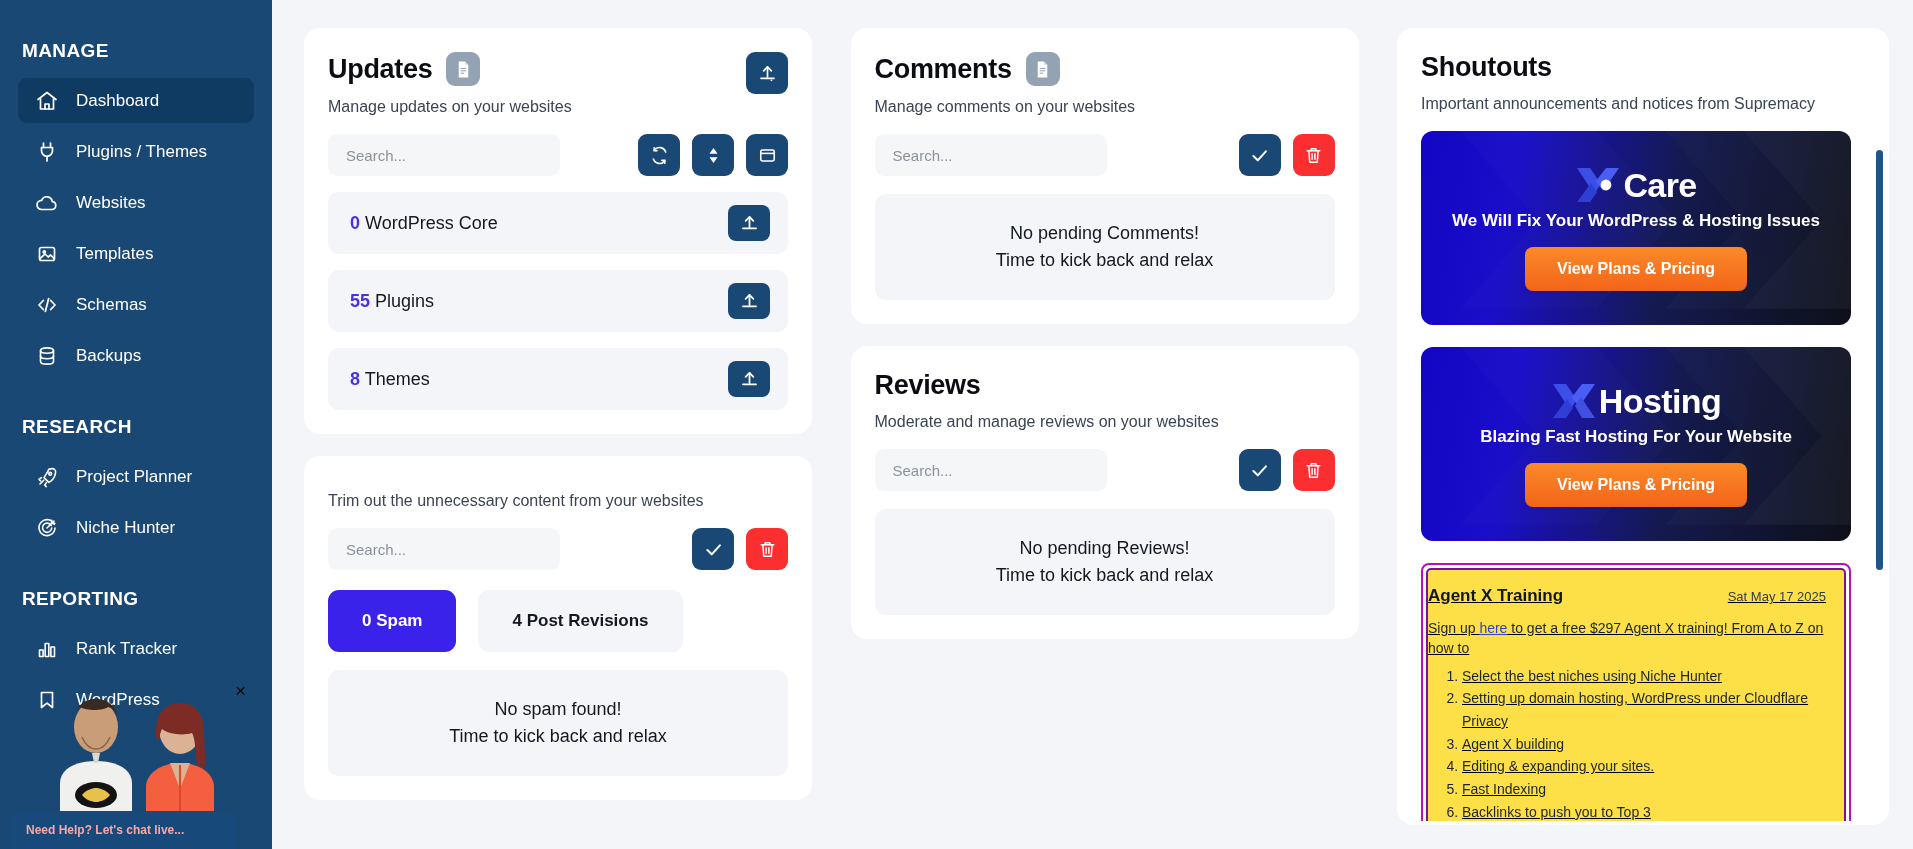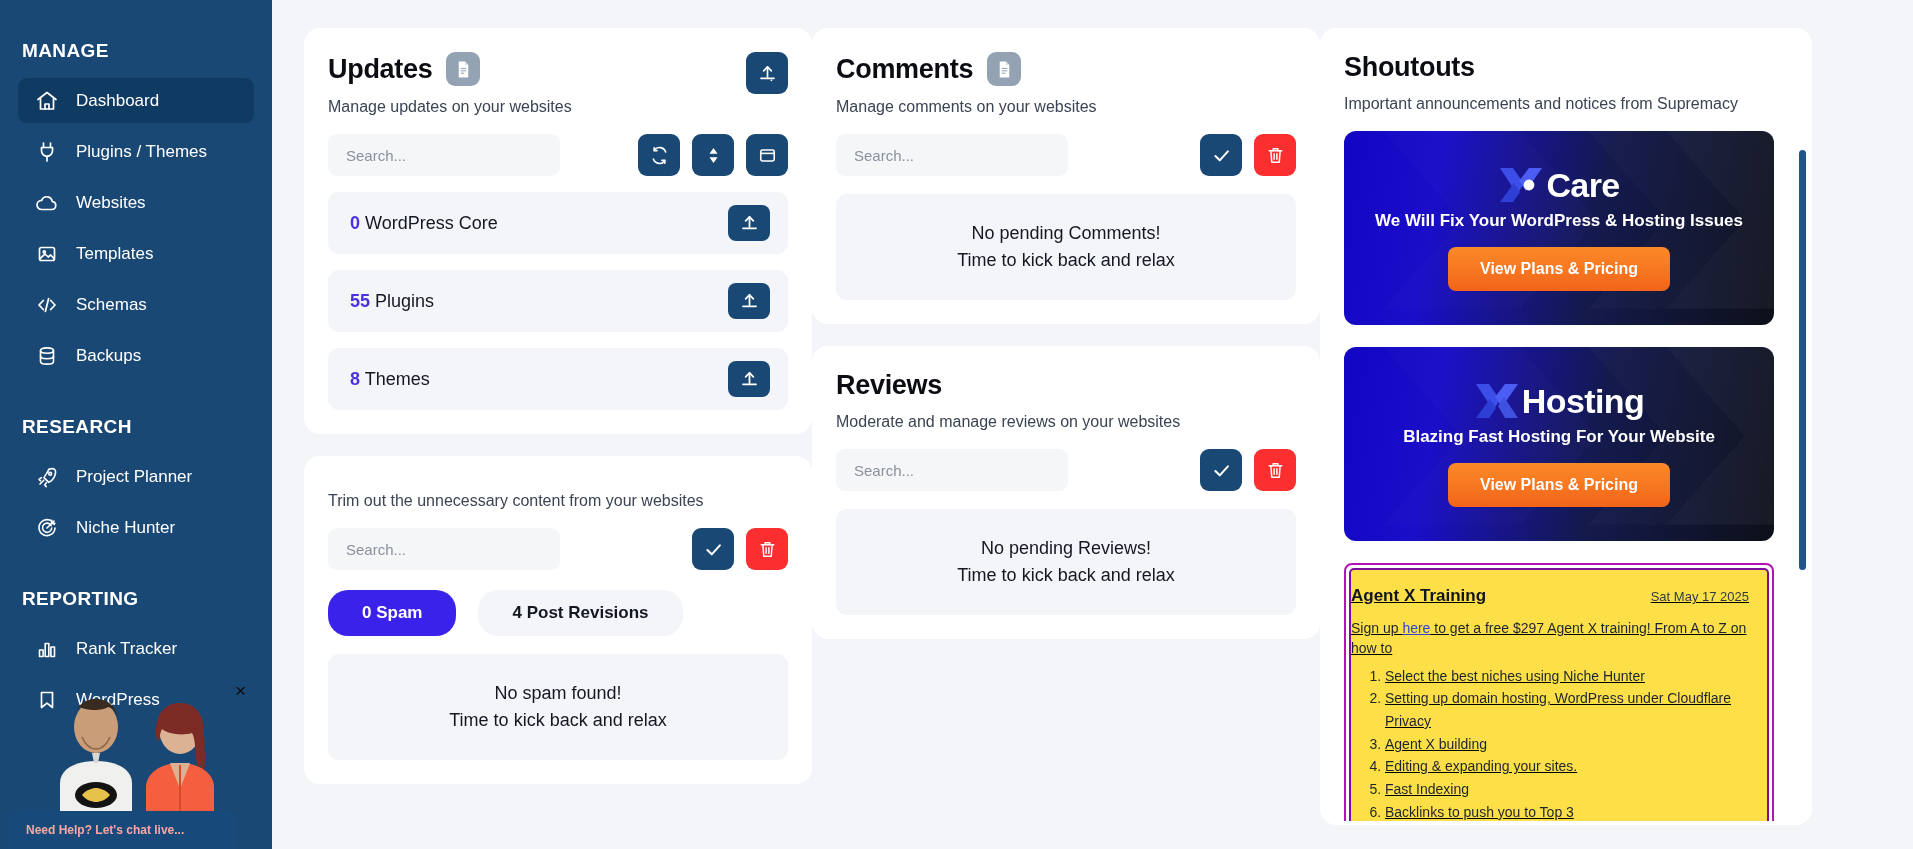--- a/index.html
+++ b/index.html
@@ -61,20 +61,21 @@
     display: flex; align-items: center; padding-left: 16px;
     color: #fca5a5; font-size: 12px; font-weight: 700;
     overflow: hidden; white-space: nowrap;
   }
 
   
   .main {
     flex: 1; padding: 28px 24px 0 32px;
     display: flex; align-items: flex-start;
     overflow: hidden;
+    justify-content: space-between;
   }
   .col { display: flex; flex-direction: column; gap: 22px; }
   .col-a { width: 508px; flex: 0 0 508px; }
   .col-b { width: 508px; flex: 0 0 508px; }
   .col-c { width: 492px; flex: 0 0 492px; }
 
   .card {
     background: #ffffff;
     border-radius: 16px;
     padding: 24px 24px 24px 24px;
@@ -125,21 +126,21 @@
   .urow-btn { width: 36px; height: 36px; border-radius: 8px; }
 
   .empty-box {
     margin-top: 18px; background: #f4f5f9; border-radius: 11px;
     padding: 26px 10px; text-align: center;
     font-size: 18px; color: #141821; line-height: 1.5;
   }
 
   .pill-row { display: flex; gap: 22px; margin-top: 20px; }
   .pill {
-    height: 46px; border-radius: 20px; display: flex; align-items: center;
+    height: 62px; border-radius: 11px; display: flex; align-items: center;
     justify-content: center; padding: 0 34px;
     font-size: 17px; font-weight: 700; cursor: pointer;
   }
   .pill.sel { background: #3b22ea; color: #fff; }
   .pill.unsel { background: #f4f5f9; color: #141821; }
 
   
   .shout-card { position: relative; padding-bottom: 16px; height: 797px; }
   .shout-scroll {
     margin-top: 18px; height: 690px; overflow: hidden; position: relative;

